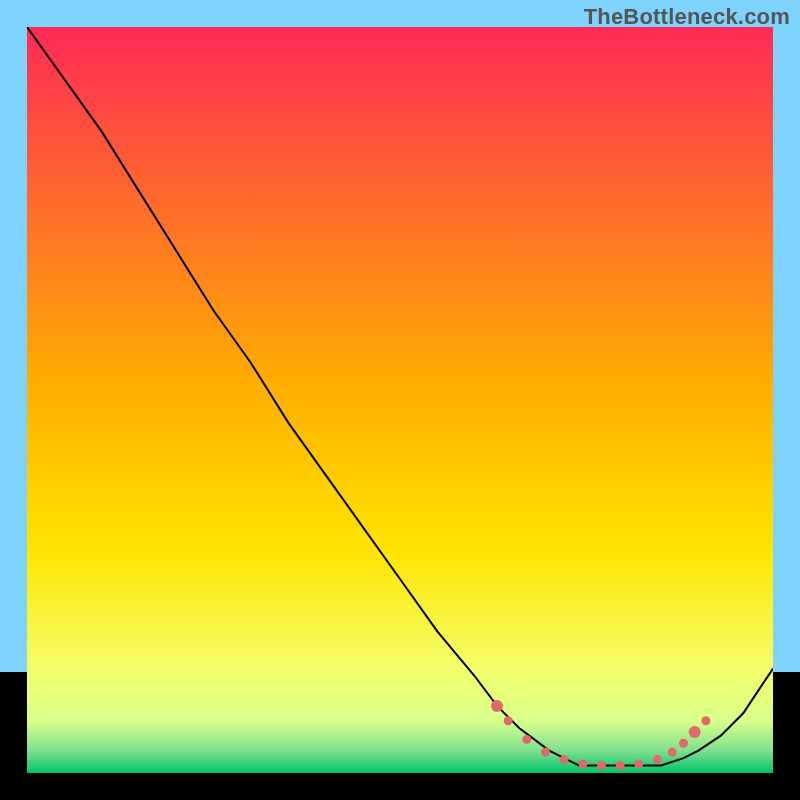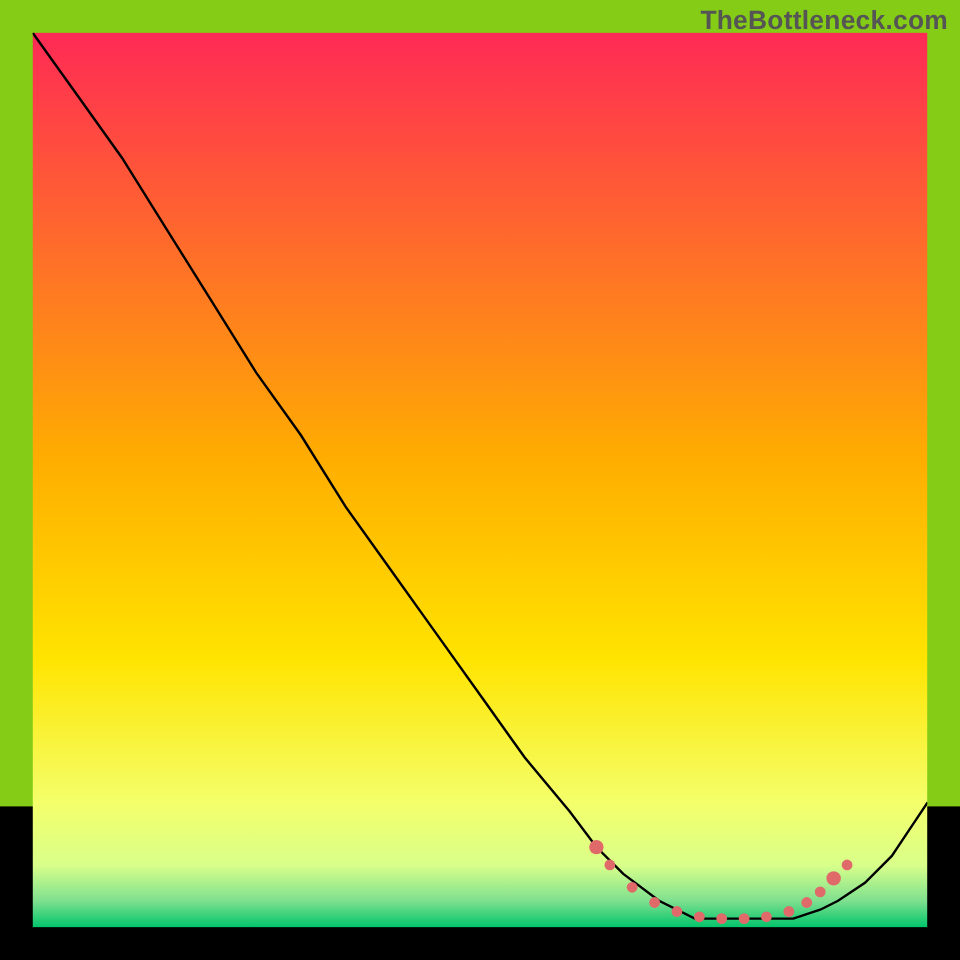--- a/index.html
+++ b/index.html
@@ -8,21 +8,21 @@
     width: 800px;
     height: 800px;
     background: #000;
     overflow: hidden;
     font-family: Arial, Helvetica, sans-serif;
   }
   .stage {
     position: relative;
     width: 800px;
     height: 672px;
-    background: #84cc16;
+    background: #7dd3fc;
   }
   .plot {
     position: absolute;
     left: 27px;
     top: 27px;
     width: 746px;
     height: 746px;
     overflow: hidden;
   }
   .plot svg {

